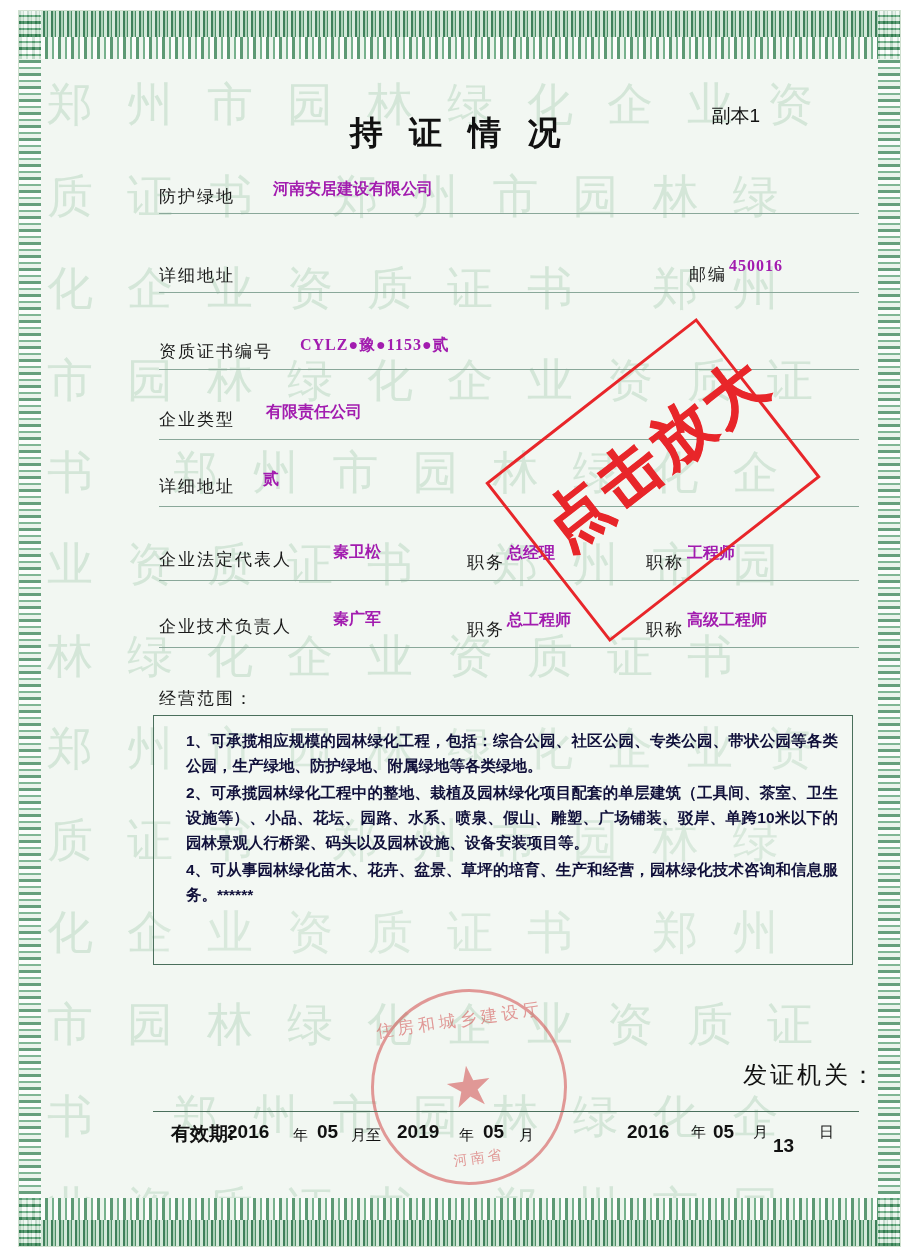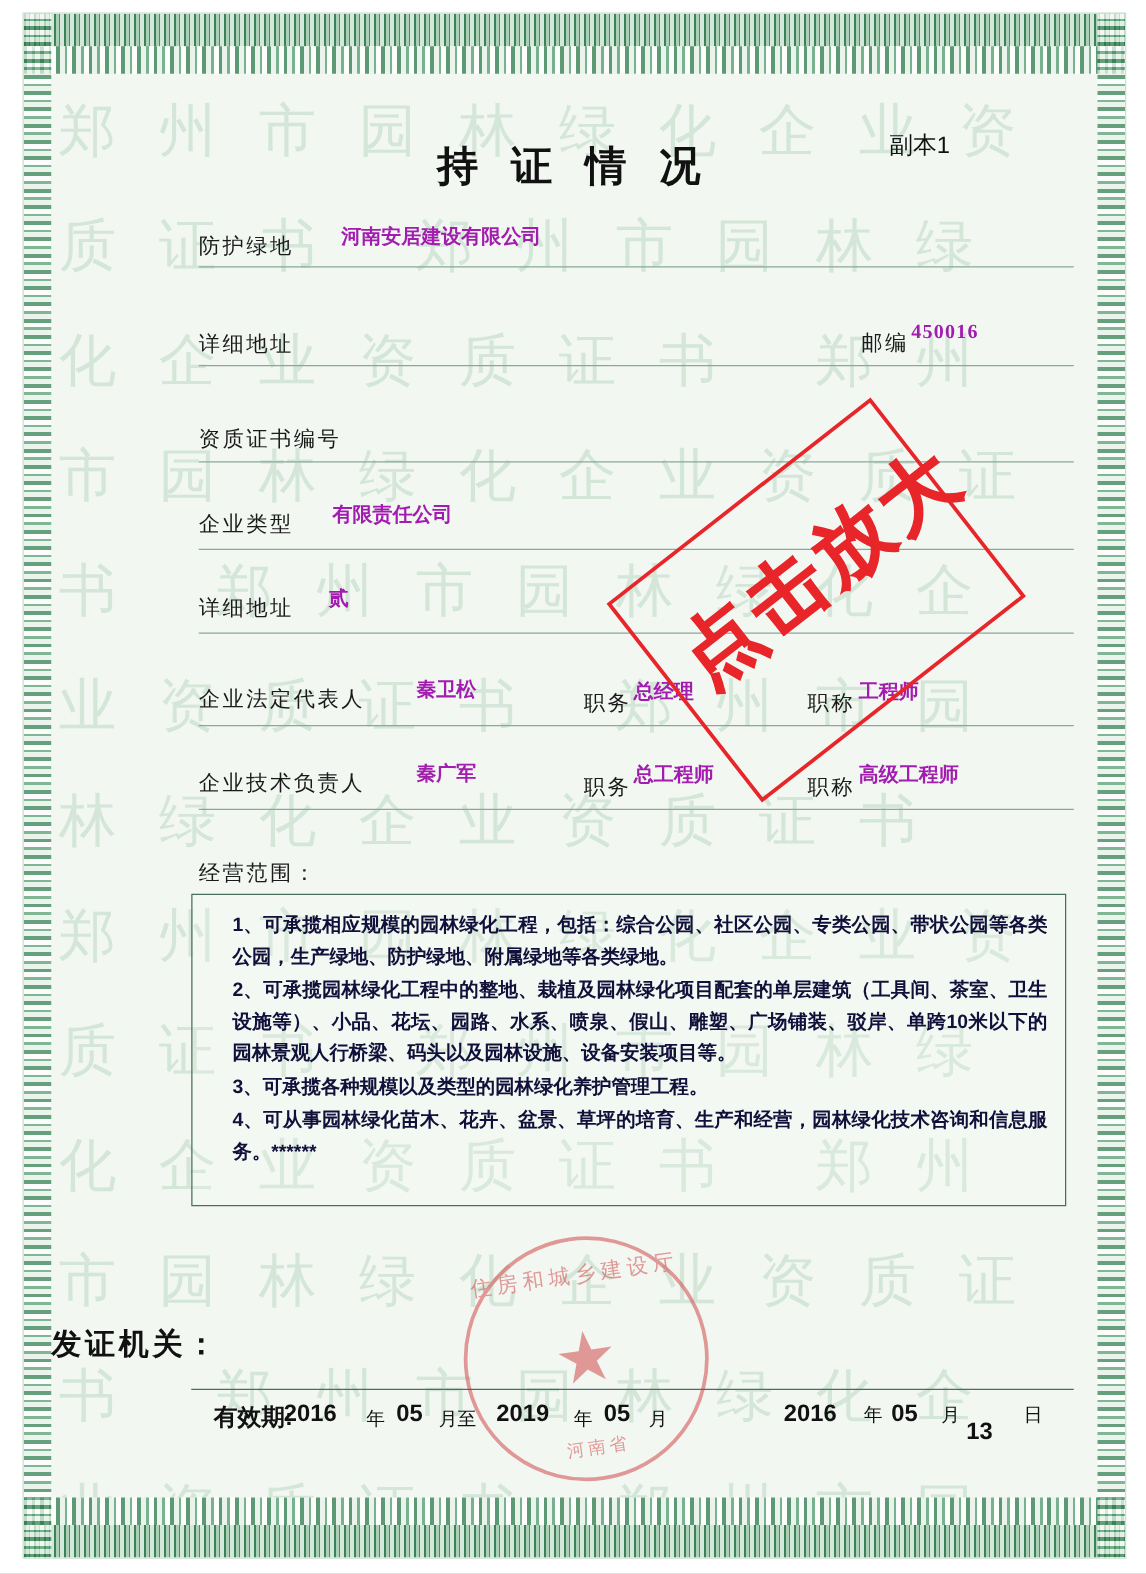--- a/index.html
+++ b/index.html
@@ -148,23 +148,23 @@
     line-height: 25px;
     color: #10103a;
     font-weight: bold;
     font-family: "Liberation Sans", sans-serif;
     text-align: justify;
   }
 
   .issuer {
     position: absolute;
     left: 0; top: 1000px; width: 837px;
-    text-align: left;
+    text-align: right;
     font-size: 24px;
-    font-weight: bold;
+    font-weight: normal;
     letter-spacing: 3px;
     color: #111;
     font-family: "Liberation Serif", serif;
   }
 
   
   .valid-line {
     position: absolute;
     left: 112px; top: 1052px;
     width: 706px;
@@ -274,20 +274,21 @@
       <div class="lbl" style="left:118px; top:126px;">防护绿地</div>
       <div class="val" style="left:232px; top:120px;">河南安居建设有限公司</div>
       <div class="row" style="top:154px;"></div>
 
       <div class="lbl" style="left:118px; top:205px;">详细地址</div>
       <div class="lbl" style="left:648px; top:204px;">邮编</div>
       <div class="val val-serif" style="left:688px; top:198px;">450016</div>
       <div class="row" style="top:233px;"></div>
 
       <div class="lbl" style="left:118px; top:281px;">资质证书编号</div>
+      <div class="val val-serif" style="left:259px; top:276px;">CYLZ●豫●1153●贰</div>
       <div class="row" style="top:310px;"></div>
 
       <div class="lbl" style="left:118px; top:349px;">企业类型</div>
       <div class="val" style="left:225px; top:343px;">有限责任公司</div>
       <div class="row" style="top:380px;"></div>
 
       <div class="lbl" style="left:118px; top:416px;">详细地址</div>
       <div class="val" style="left:222px; top:410px;">贰</div>
       <div class="row" style="top:447px;"></div>
 
@@ -304,21 +305,20 @@
       <div class="lbl" style="left:426px; top:559px;">职务</div>
       <div class="val" style="left:466px; top:551px;">总工程师</div>
       <div class="lbl" style="left:605px; top:559px;">职称</div>
       <div class="val" style="left:646px; top:551px;">高级工程师</div>
       <div class="row" style="top:588px;"></div>
 
       <div class="scope-label">经营范围：</div>
       <div class="scope-box">
         <p>1、可承揽相应规模的园林绿化工程，包括：综合公园、社区公园、专类公园、带状公园等各类公园，生产绿地、防护绿地、附属绿地等各类绿地。</p>
         <p>2、可承揽园林绿化工程中的整地、栽植及园林绿化项目配套的单层建筑（工具间、茶室、卫生设施等）、小品、花坛、园路、水系、喷泉、假山、雕塑、广场铺装、驳岸、单跨10米以下的园林景观人行桥梁、码头以及园林设施、设备安装项目等。</p>
-        <p>3、可承揽各种规模以及类型的园林绿化养护管理工程。</p>
         <p>4、可从事园林绿化苗木、花卉、盆景、草坪的培育、生产和经营，园林绿化技术咨询和信息服务。******</p>
       </div>
 
       <div class="seal">
         <div class="seal-text">住房和城乡建设厅</div>
         <div class="star">★</div>
         <div class="seal-text-bottom">河南省</div>
       </div>
 
       <div class="issuer">发证机关：</div>

